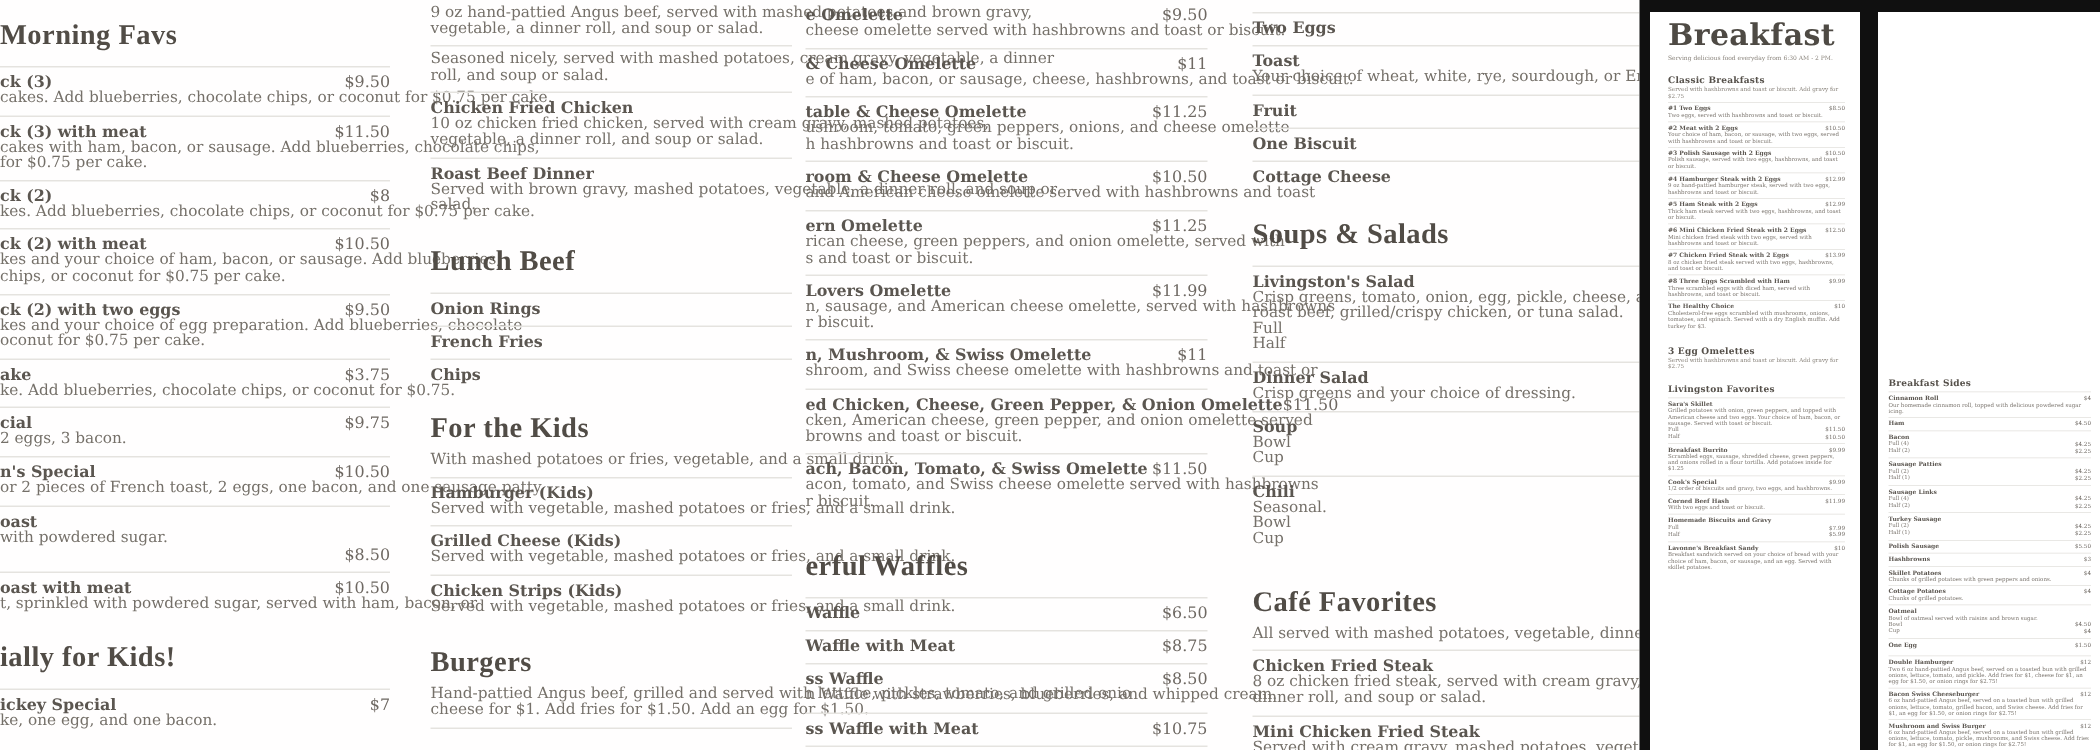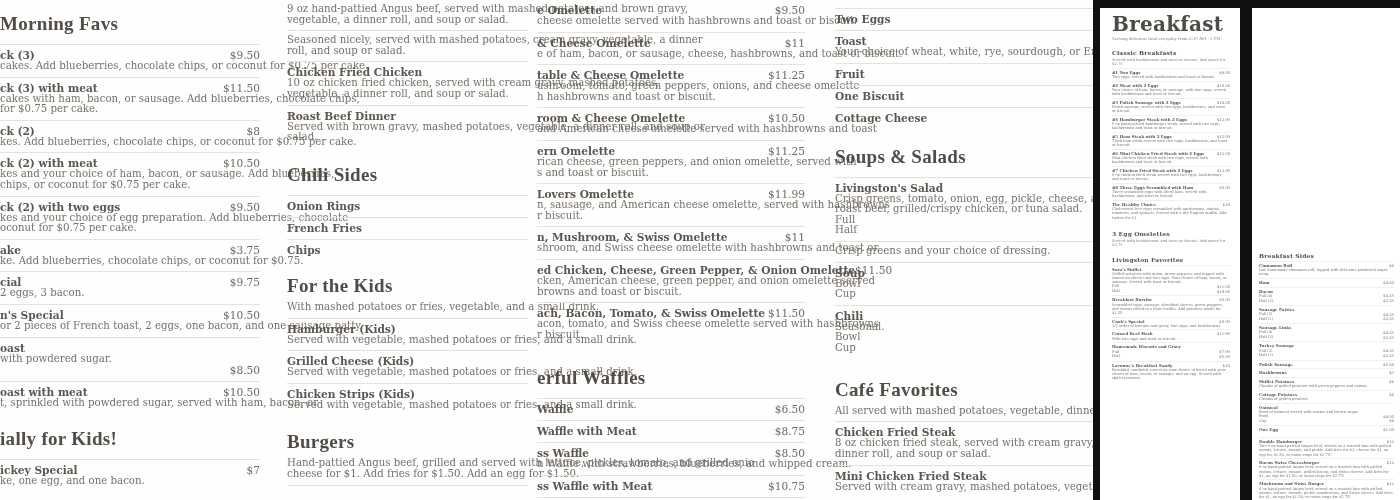--- a/index.html
+++ b/index.html
@@ -148,21 +148,21 @@
         <div class="d">10 oz chicken fried chicken, served with cream gravy, mashed potatoes,</div>
         <div class="d">vegetable, a dinner roll, and soup or salad.</div>
       </div>
       <div class="item">
         <div class="t-row">
           <span class="t">Roast Beef Dinner</span>
         </div>
         <div class="d">Served with brown gravy, mashed potatoes, vegetable, a dinner roll, and soup or</div>
         <div class="d">salad.</div>
       </div>
-      <div class="blk-heading" style="margin-top: 16px;">Chili Sides</div>
+      <div class="blk-heading" style="margin-top: 16px;">Lunch Beef</div>
       <div class="item">
         <div class="t-row">
           <span class="t">Onion Rings</span>
         </div>
       </div>
       <div class="item">
         <div class="t-row">
           <span class="t">French Fries</span>
         </div>
       </div>
@@ -334,20 +334,23 @@
         <div class="x-row">
           <span class="xl">Full</span>
           <span class="p"></span>
         </div>
         <div class="x-row">
           <span class="xl">Half</span>
           <span class="p"></span>
         </div>
       </div>
       <div class="item">
+        <div class="t-row">
+          <span class="t">Dinner Salad</span>
+        </div>
         <div class="d">Crisp greens and your choice of dressing.</div>
       </div>
       <div class="item">
         <div class="t-row">
           <span class="t">Soup</span>
         </div>
         <div class="x-row">
           <span class="xl">Bowl</span>
           <span class="p"></span>
         </div>

